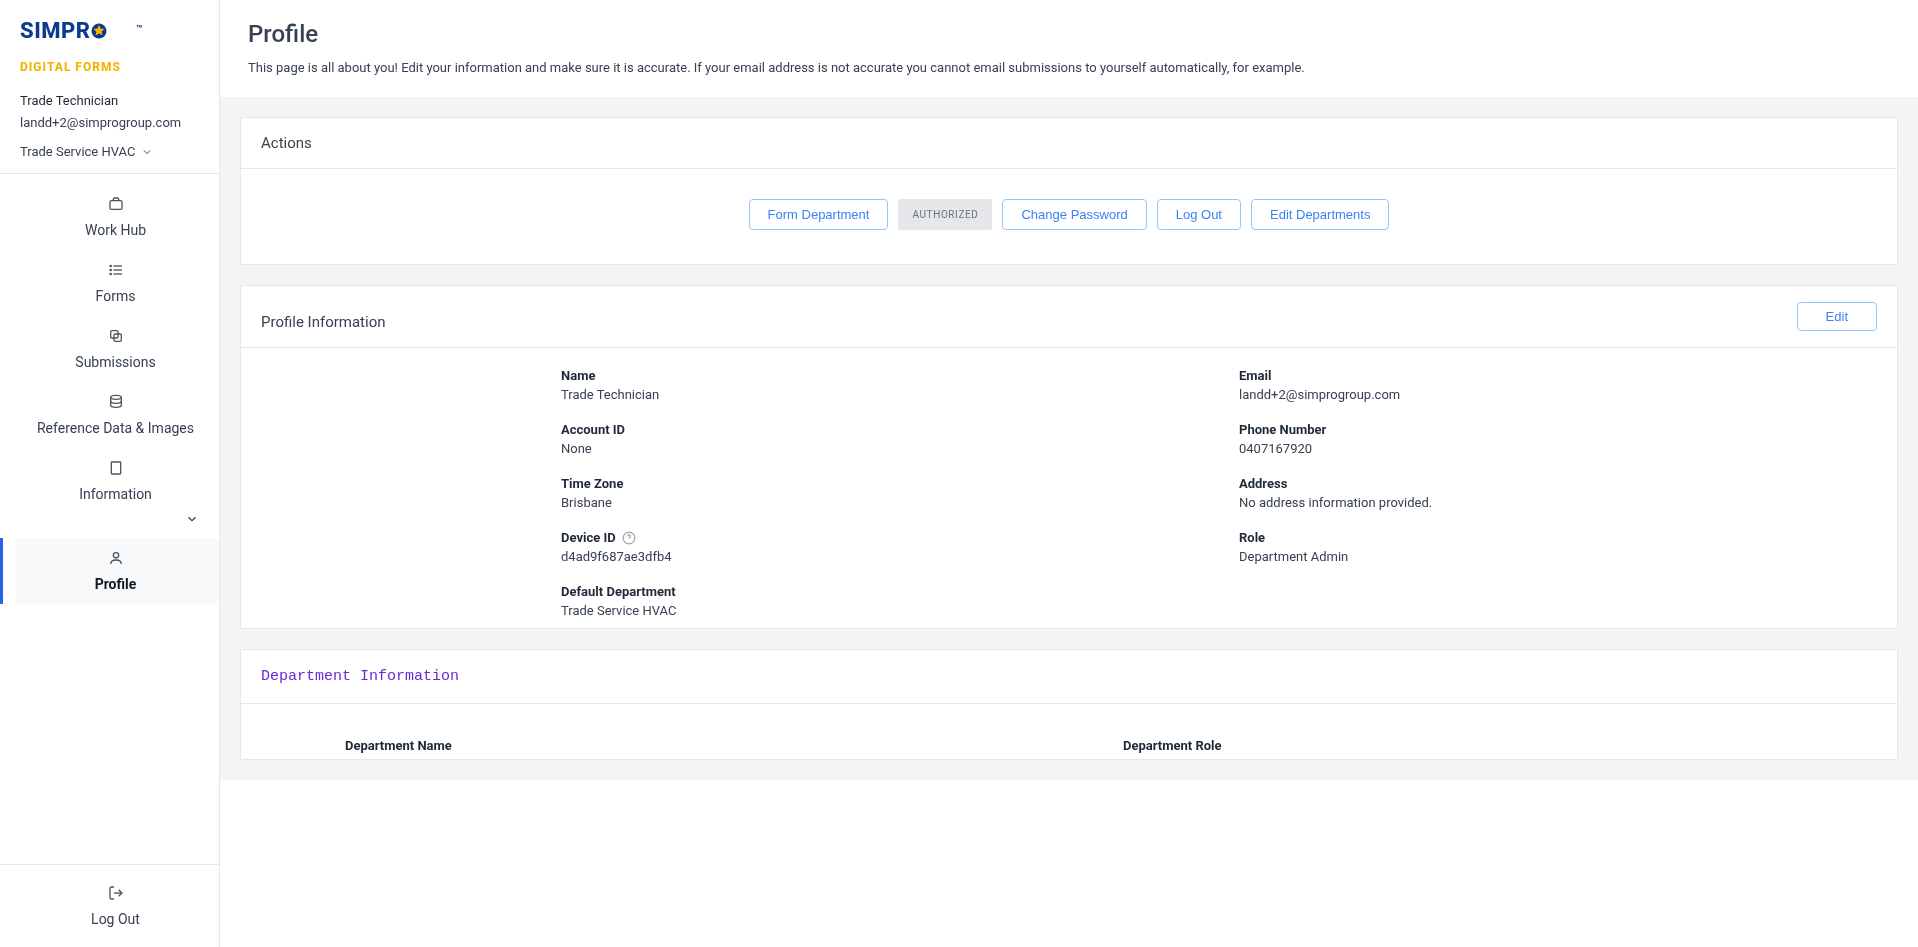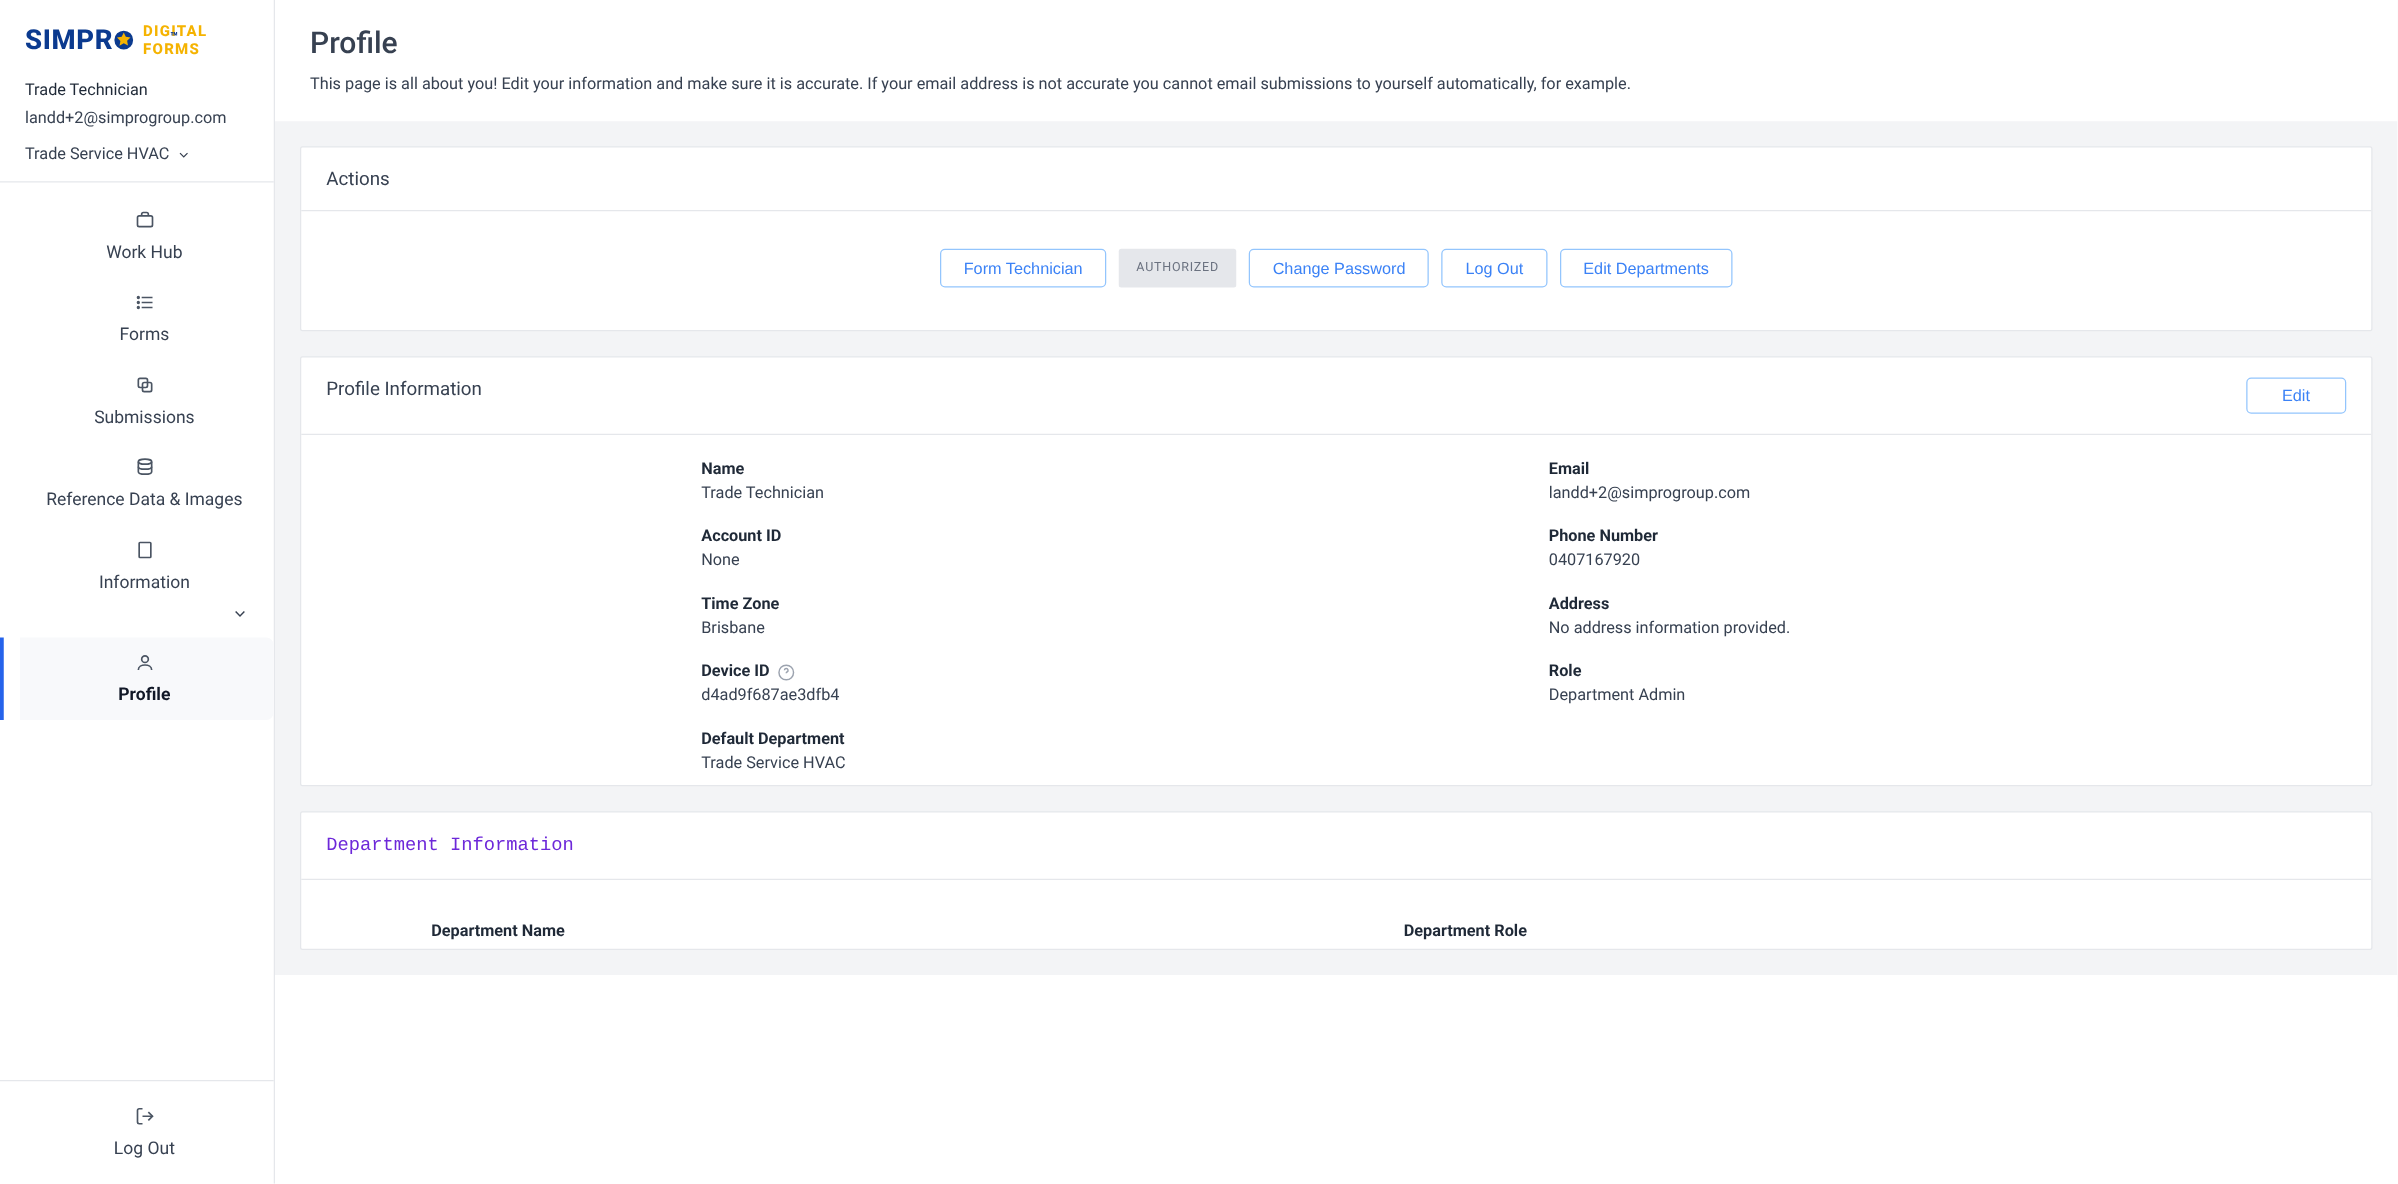--- a/index.html
+++ b/index.html
@@ -29,21 +29,21 @@
   
   .sidebar {
     width: var(--sidebar-w);
     flex: 0 0 var(--sidebar-w);
     border-right: 1px solid var(--border);
     display: flex;
     flex-direction: column;
     background: #fff;
   }
   .sidebar-top { padding: 18px 20px 10px 20px; }
-  .logo { display: flex; flex-direction: row; gap: 6px; user-select: none; }
+  .logo { display: flex; flex-direction: column; gap: 17px; user-select: none; }
   .logo-main { font-weight: 800; color: #0b3a8f; letter-spacing: 0.5px; font-size: 22px; display:flex; align-items:center; gap:2px;}
   .logo-star { color: #f5b301; font-size: 16px; margin-left: -2px; }
   .logo-trade { position:absolute; margin-left:116px; margin-top:-4px; color:#0b3a8f; font-size:10px;}
   .logo-sub { font-weight: 800; color: #f5b301; letter-spacing: 1px; font-size: 12px; }
 
   .user-block { padding: 6px 20px 0 20px; font-size: 13px; color: #374151; line-height: 1.7; }
   .user-name { color: #1f2937; }
   .user-email { color: #374151; }
 
   .company-select {
@@ -79,21 +79,21 @@
 
   
   .main { flex: 1; display: flex; flex-direction: column; min-width: 0; }
   .page-header { padding: 20px 28px 22px 28px; }
   .page-title { font-size: 24px; font-weight: 500; color: #374151; margin: 0 0 12px 0; }
   .page-desc { font-size: 13px; color: #374151; }
 
   .content-gap { background: var(--panel-gap); padding: 20px 20px; display:flex; flex-direction:column; gap:20px; }
 
   .card { background: #fff; border: 1px solid var(--border); border-radius: 2px; }
-  .card-header { display:flex; align-items:flex-start; justify-content:space-between; padding: 16px 20px; border-bottom: 1px solid var(--border); }
+  .card-header { display:flex; align-items:flex-end; justify-content:space-between; padding: 16px 20px; border-bottom: 1px solid var(--border); }
   .card-title { font-size: 15px; color: #374151; }
 
   .actions-row { display:flex; justify-content:center; gap:10px; padding: 30px 0 34px 0; flex-wrap: wrap; }
   .btn-outline {
     border: 1px solid #93c5fd; color: var(--link);
     background: #fff; padding: 7px 18px; font-size: 13px; border-radius: 4px; cursor: pointer;
   }
   .badge-auth {
     background: var(--badge-bg); color: var(--badge-text);
     padding: 8px 14px; font-size: 10px; letter-spacing: 0.6px; border-radius: 2px;
@@ -247,21 +247,21 @@
       <div class="page-desc">This page is all about you! Edit your information and make sure it is accurate. If your email address is not accurate you cannot email submissions to yourself automatically, for example.</div>
     </div>
 
     <div class="content-gap">
 
       <section class="card">
         <div class="card-header">
           <div class="card-title">Actions</div>
         </div>
         <div class="actions-row">
-          <button class="btn-outline">Form Technician</button>
+          <button class="btn-outline">Form Department</button>
           <div class="badge-auth">AUTHORIZED</div>
           <button class="btn-outline">Change Password</button>
           <button class="btn-outline">Log Out</button>
           <button class="btn-outline">Edit Departments</button>
         </div>
       </section>
 
       <section class="card">
         <div class="card-header">
           <div class="card-title">Profile Information</div>

